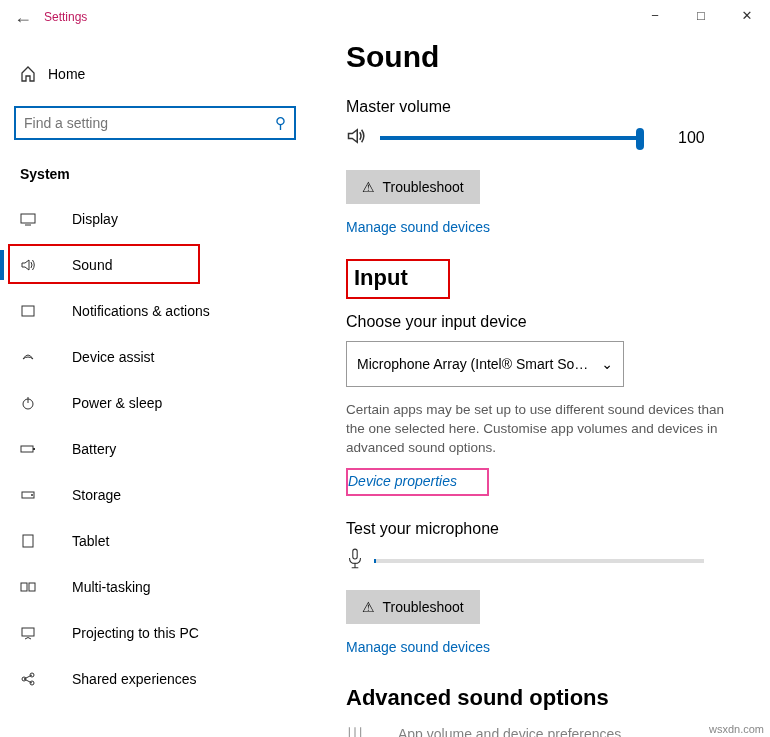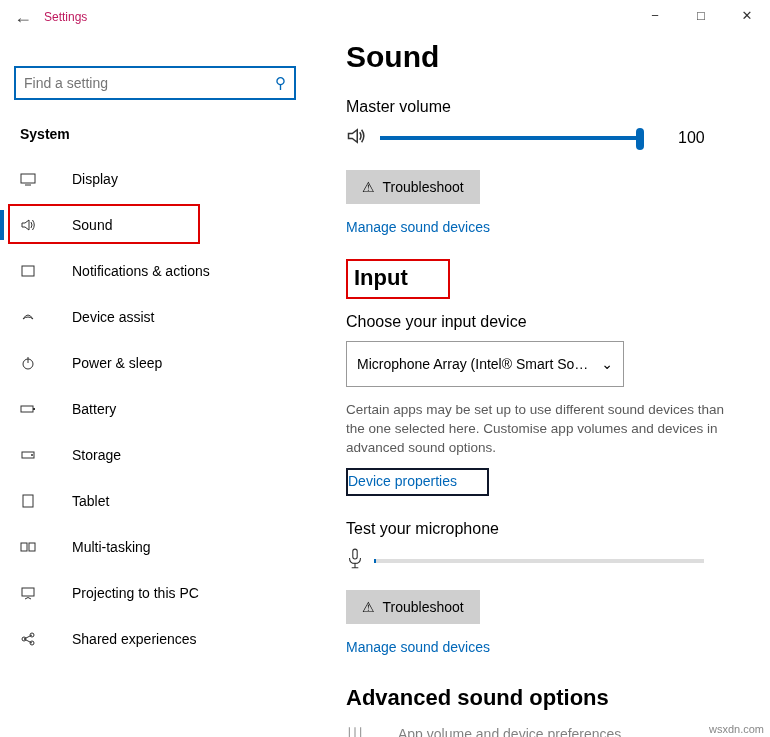--- a/index.html
+++ b/index.html
@@ -32,21 +32,21 @@
   .slider-row { display:flex; align-items:center; gap:14px; margin-bottom:20px; }
   .slider-track { position: relative; width: 260px; height: 4px; background:#0067b8; }
   .slider-thumb { position:absolute; right:-4px; top:-8px; width:8px; height:22px; background:#0067b8; border-radius:4px; }
   .vol-num { font-size:16px; margin-left:24px; }
 
   .gray-btn { background:#cfcfcf; border:none; height:34px; padding:0 16px; display:inline-flex; align-items:center; gap:8px; font-size:14px; margin-bottom:14px; }
   .link { color:#0067b8; font-size:14px; display:inline-block; margin-bottom:24px; }
 
   h2 { font-size: 22px; font-weight: 600; display:inline-block; }
   .red-box-input { border:2px solid #d00; padding:4px 40px 6px 6px; display:inline-block; margin-bottom:14px; }
-  .red-box-dp { border:2px solid #0f172a; padding:2px 30px 4px 0; display:inline-block; margin-bottom:14px; }
+  .red-box-dp { border:2px solid #ec4899; padding:2px 30px 4px 0; display:inline-block; margin-bottom:14px;font-style:italic; }
 
   .dropdown { width:278px; height:46px; border:1px solid #999; display:flex; align-items:center; justify-content:space-between; padding:0 10px; font-size:14px; margin-bottom:14px; }
   .helptext { font-size:13.5px; color:#5a5a5a; line-height:1.4; margin-bottom:10px; max-width:410px; }
 
   .mic-row { display:flex; align-items:center; gap:10px; margin-bottom:16px; }
   .mic-bar { width:330px; height:4px; background:#ddd; position:relative; }
   .mic-bar::before { content:""; position:absolute; left:0; top:0; bottom:0; width:2px; background:#0067b8; }
 
   .watermark { position:absolute; right:6px; bottom:2px; font-size:11px; color:#888; }
 </style>
@@ -58,20 +58,28 @@
   <span class="title">Settings</span>
 </div>
 <div class="wincontrols">
   <div>−</div>
   <div>□</div>
   <div>✕</div>
 </div>
 
 <div class="layout">
   <div class="sidebar">
+    <div class="home-row">
+      <span class="icon">
+        <svg width="16" height="16" viewBox="0 0 16 16">
+            <path d="M2 7 L8 1 L14 7 V15 H10 V10 H6 V15 H2 Z" fill="none" stroke="#333" stroke-width="1.3"></path>
+          </svg>
+      </span>
+      <span>Home</span>
+    </div>
     <div class="search-box">
       <input placeholder="Find a setting" style="">
       <span class="sicon">⚲</span>
     </div>
     <div class="section-head">System</div>
 
     <div class="nav-item">
       <span class="icon">
           <svg width="16" height="16" viewBox="0 0 16 16">
             <rect x="1" y="3" width="14" height="9" fill="none" stroke="#333"></rect>

